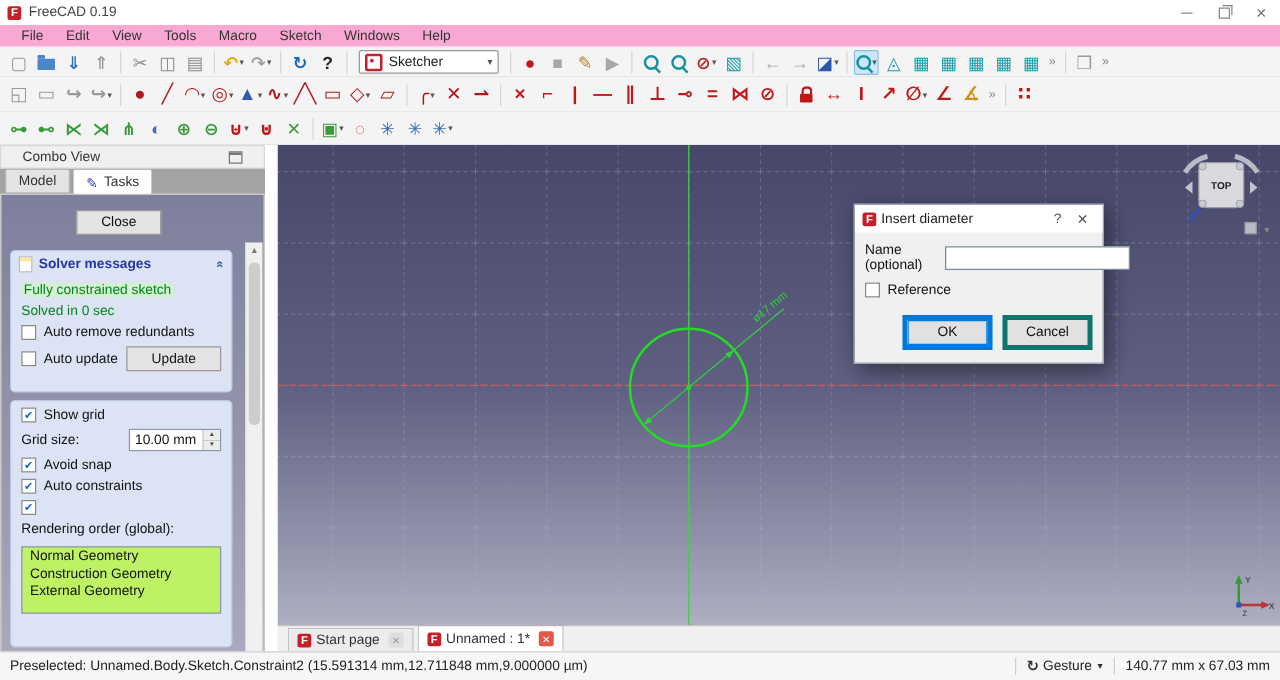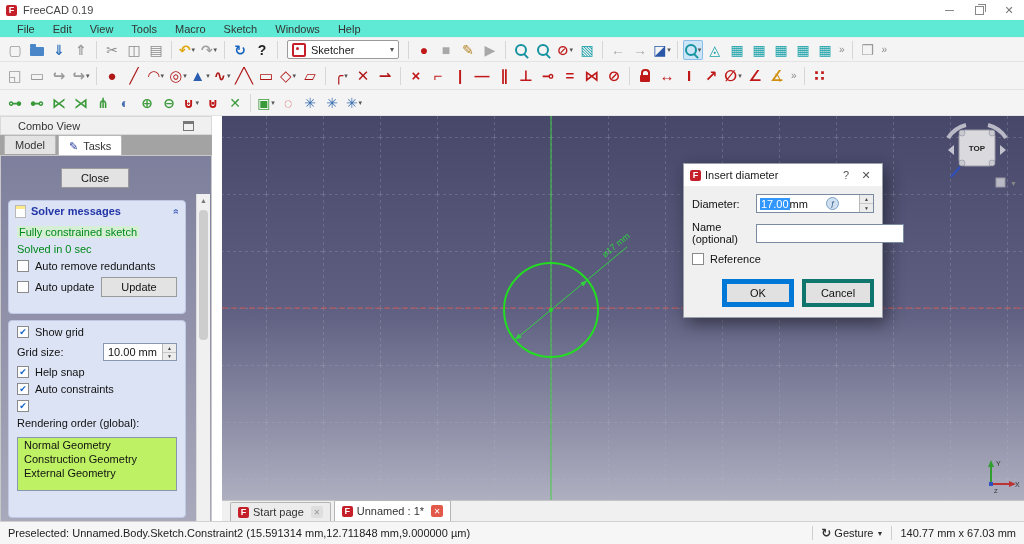--- a/index.html
+++ b/index.html
@@ -11,21 +11,21 @@
   
   #titlebar{left:0;top:0;width:1024px;height:20px;background:#fff;display:flex;align-items:center;padding-left:6px;box-sizing:border-box}
   #titlebar .ttl{color:#444;margin-left:2px}
   .fclogo{width:11px;height:11px;background:#c5202a;border-radius:2px;color:#fff;font-weight:bold;
           font-size:9px;line-height:11px;display:inline-flex;align-items:center;justify-content:center;flex:none;margin-right:4px}
   #wctrls{position:absolute;right:0;top:0;height:20px;display:flex}
   #wctrls .wc{width:30px;height:20px;display:flex;align-items:center;justify-content:center;color:#777}
   .wmin{width:9px;height:1px;background:#888}
   .wrest{width:7px;height:7px;border:1px solid #888;position:relative}
   .wrest::before{content:"";position:absolute;top:-3px;left:2px;width:7px;height:7px;border:1px solid #888;border-bottom:none;border-left:none}
-  #menubar{left:0;top:20px;width:1024px;height:18px;background:#5eead4;display:flex;align-items:center;padding-left:8px;box-sizing:border-box;border-bottom:1px solid #ededed}
+  #menubar{left:0;top:20px;width:1024px;height:18px;background:#f9a8d4;display:flex;align-items:center;padding-left:8px;box-sizing:border-box;border-bottom:1px solid #ededed}
   #menubar .mi{padding:0 9px;color:#333}
 
   
   .tbrow{left:0;width:1024px;background:#f4f4f4;display:flex;align-items:center;padding-left:4px;box-sizing:border-box;border-bottom:1px solid #e4e4e4}
   #tb1{top:38px;height:24px}
   #tb2{top:62px;height:28px}
   #tb3{top:90px;height:26px}
   .tbi{display:inline-flex;align-items:center;justify-content:center;min-width:20px;height:20px;margin:0 1px;border-radius:2px;position:relative;flex:none}
   .tbi.sel{background:#cde6f7;box-shadow:inset 0 0 0 1px #88bde8}
   .gl{font-size:14px;line-height:1;font-weight:600}
@@ -480,21 +480,21 @@
         <span id="gridsize-spin" class="spinbox">
           <span class="v">10.00 mm</span>
           <span class="spnr">
               <span>▲</span>
               <span>▼</span>
             </span>
         </span>
       </div>
       <div class="prow">
         <span class="cb on"></span>
-        <span>Help snap</span>
+        <span>Avoid snap</span>
       </div>
       <div class="prow">
         <span class="cb on"></span>
         <span>Auto constraints</span>
       </div>
       <div class="prow">
         <span class="cb on"></span>
       </div>
       <div class="prow" style="margin-bottom:2px">
         <span>Rendering order (global):</span>
@@ -567,32 +567,20 @@
 </svg>
 
 <div id="dialog" class="abs">
   <div class="dlg-title">
     <span class="fclogo">F</span>
     <span>Insert diameter</span>
     <span class="dlg-tbtn first">?</span>
     <span class="dlg-tbtn">✕</span>
   </div>
   <div class="drow">
-    <span class="lbl">Diameter:</span>
-    <span class="spinfield">
-      <span class="selval">17.00</span>
-      <span class="unit">mm</span>
-      <span class="fx">ƒ</span>
-      <span class="spnr" style="height:17px">
-          <span>▲</span>
-          <span>▼</span>
-        </span>
-    </span>
-  </div>
-  <div class="drow">
     <span class="lbl">Name (optional)</span>
     <input class="txt" value="" style="">
   </div>
   <div class="drow">
     <span class="cb"></span>
     <span>Reference</span>
   </div>
   <div class="dlg-buttons">
     <span class="pbtn default">OK</span>
     <span class="pbtn">Cancel</span>

